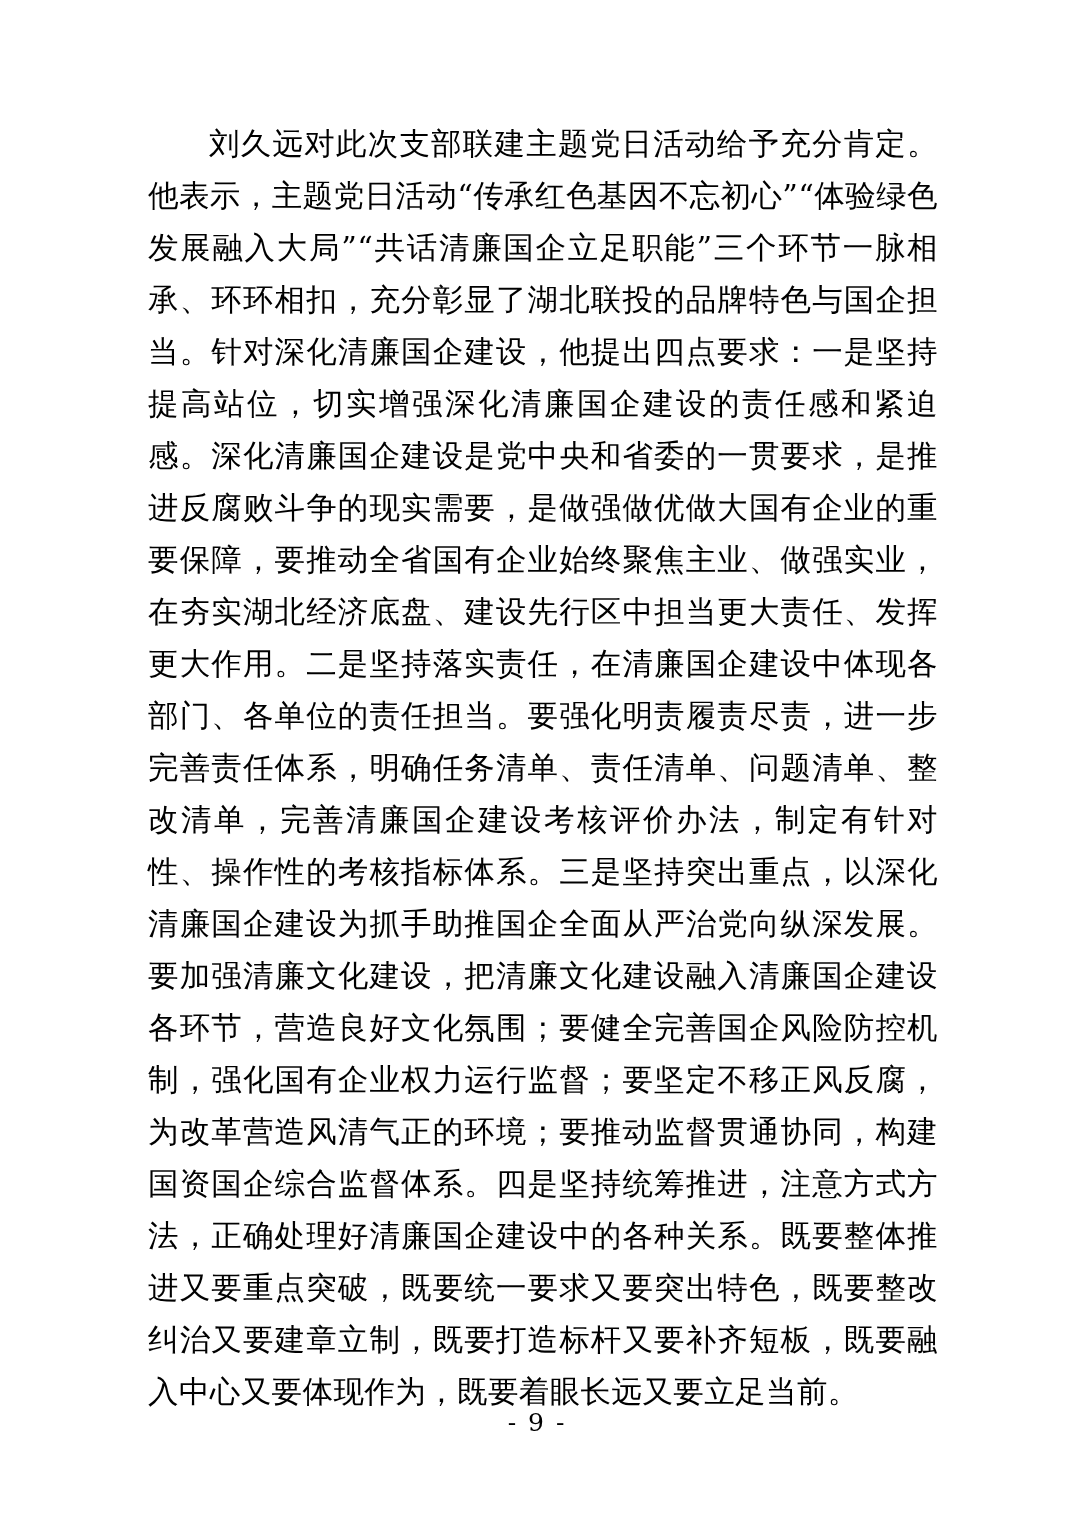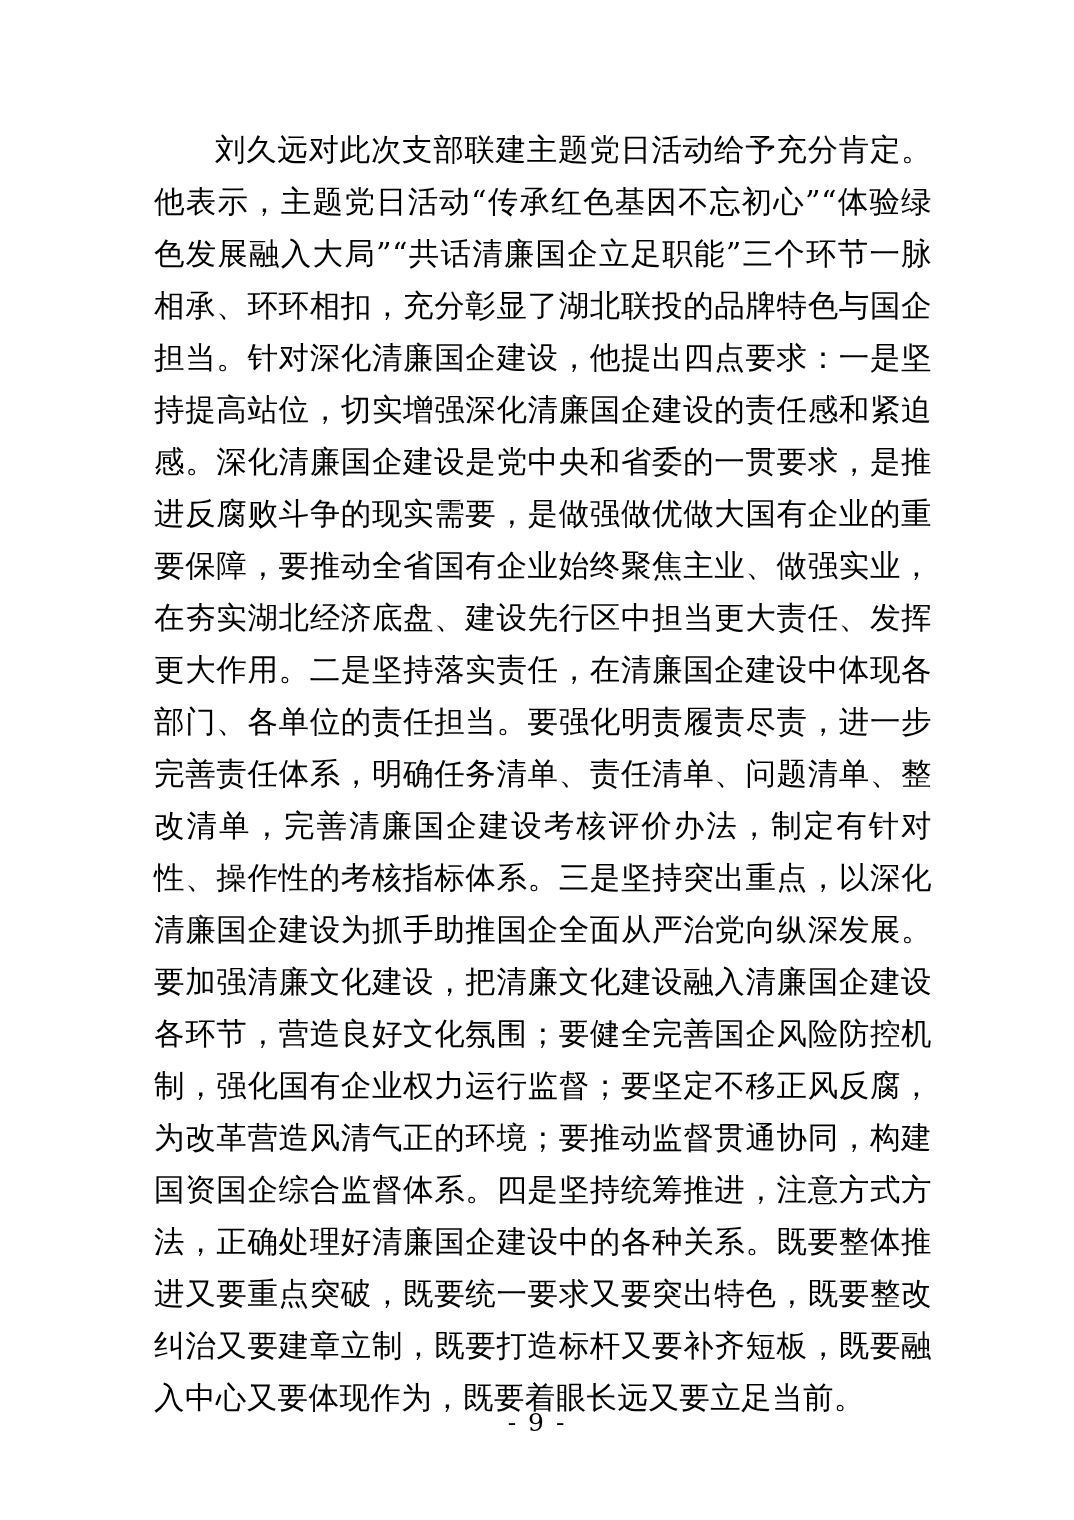--- a/index.html
+++ b/index.html
@@ -22,21 +22,21 @@
     width: 790px;
   }
   .body-paragraph {
     font-family: "DejaVu Serif", "Liberation Serif", serif;
     font-size: 30.5px;
     line-height: 52px;
     color: #000000;
     text-align: justify;
     text-justify: inter-ideograph;
     text-indent: 2em;
-    margin: 6px;
+    margin: 0;
     letter-spacing: 0.4px;
     word-break: break-all;
   }
   .footer {
     position: absolute;
     left: 0;
     right: 0;
     top: 1408px;
     text-align: center;
   }

